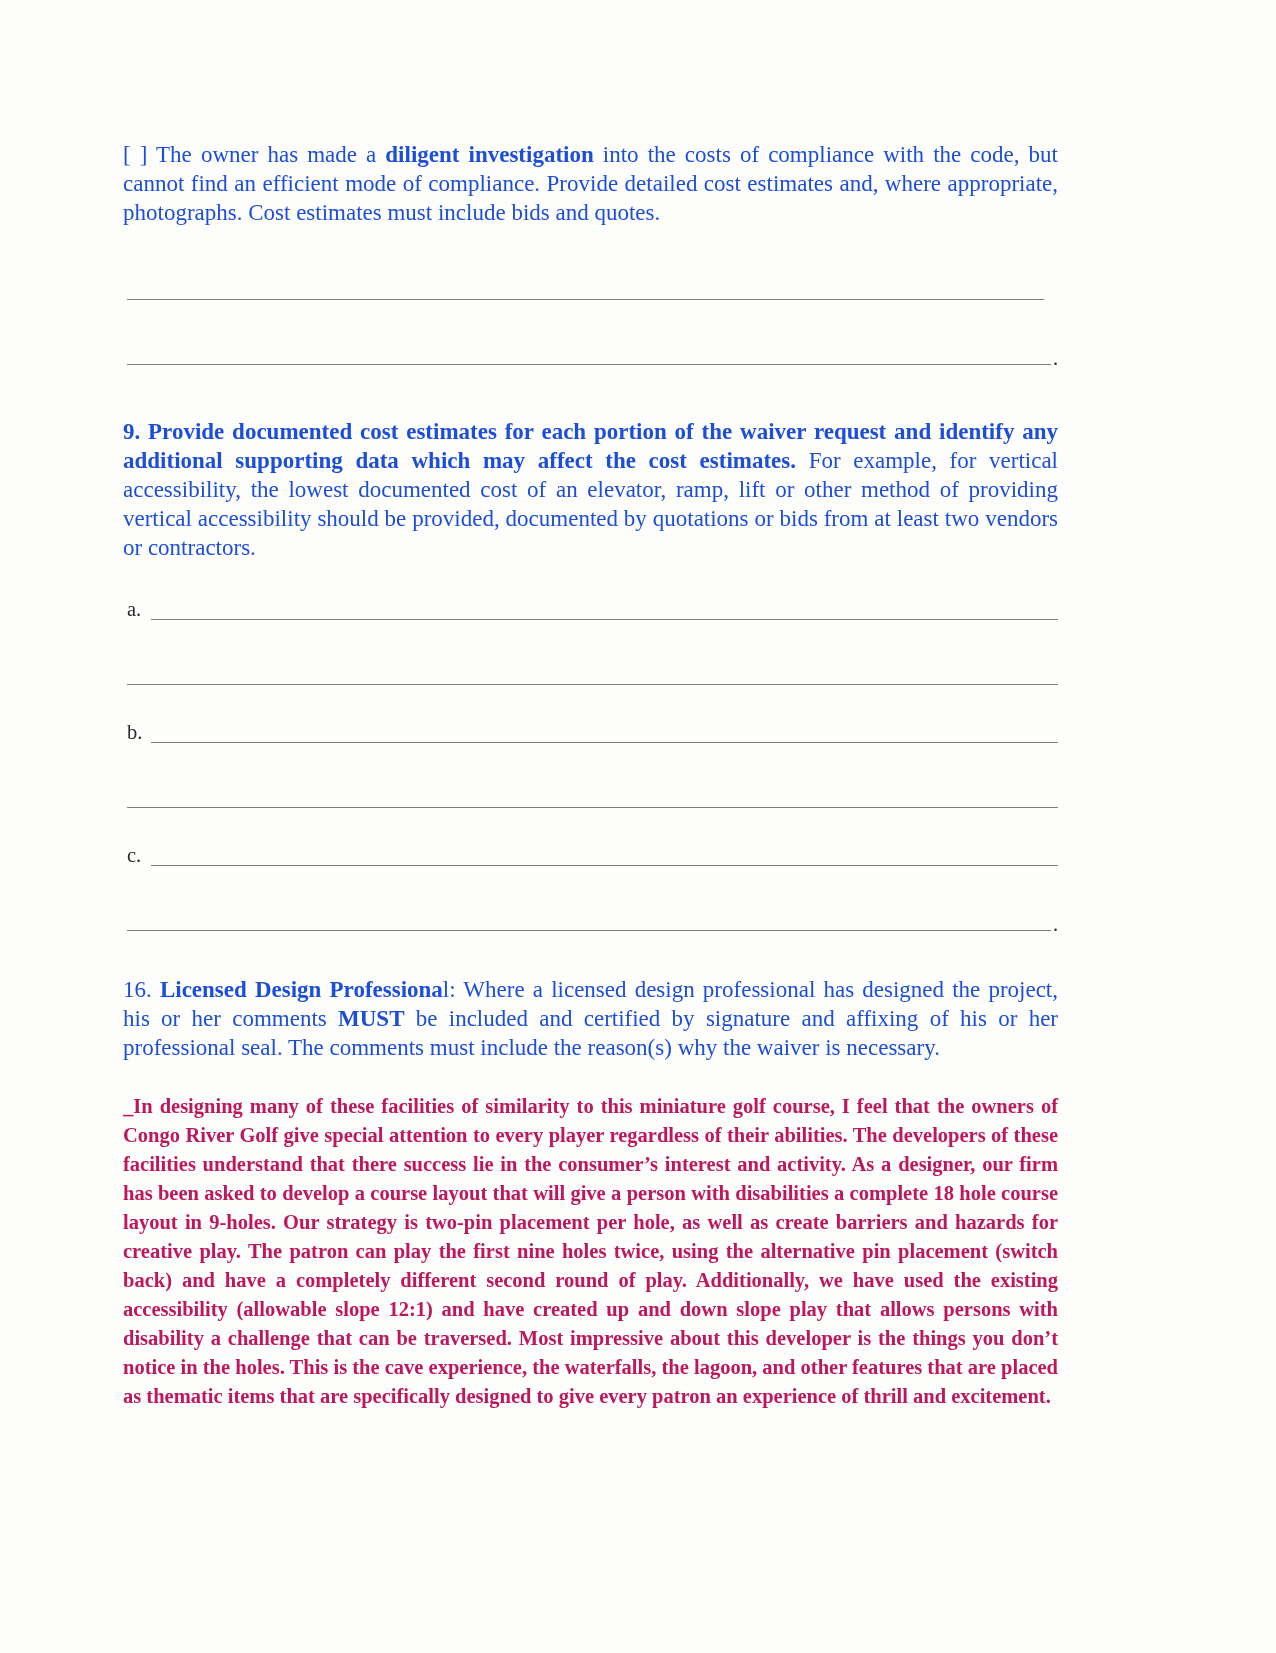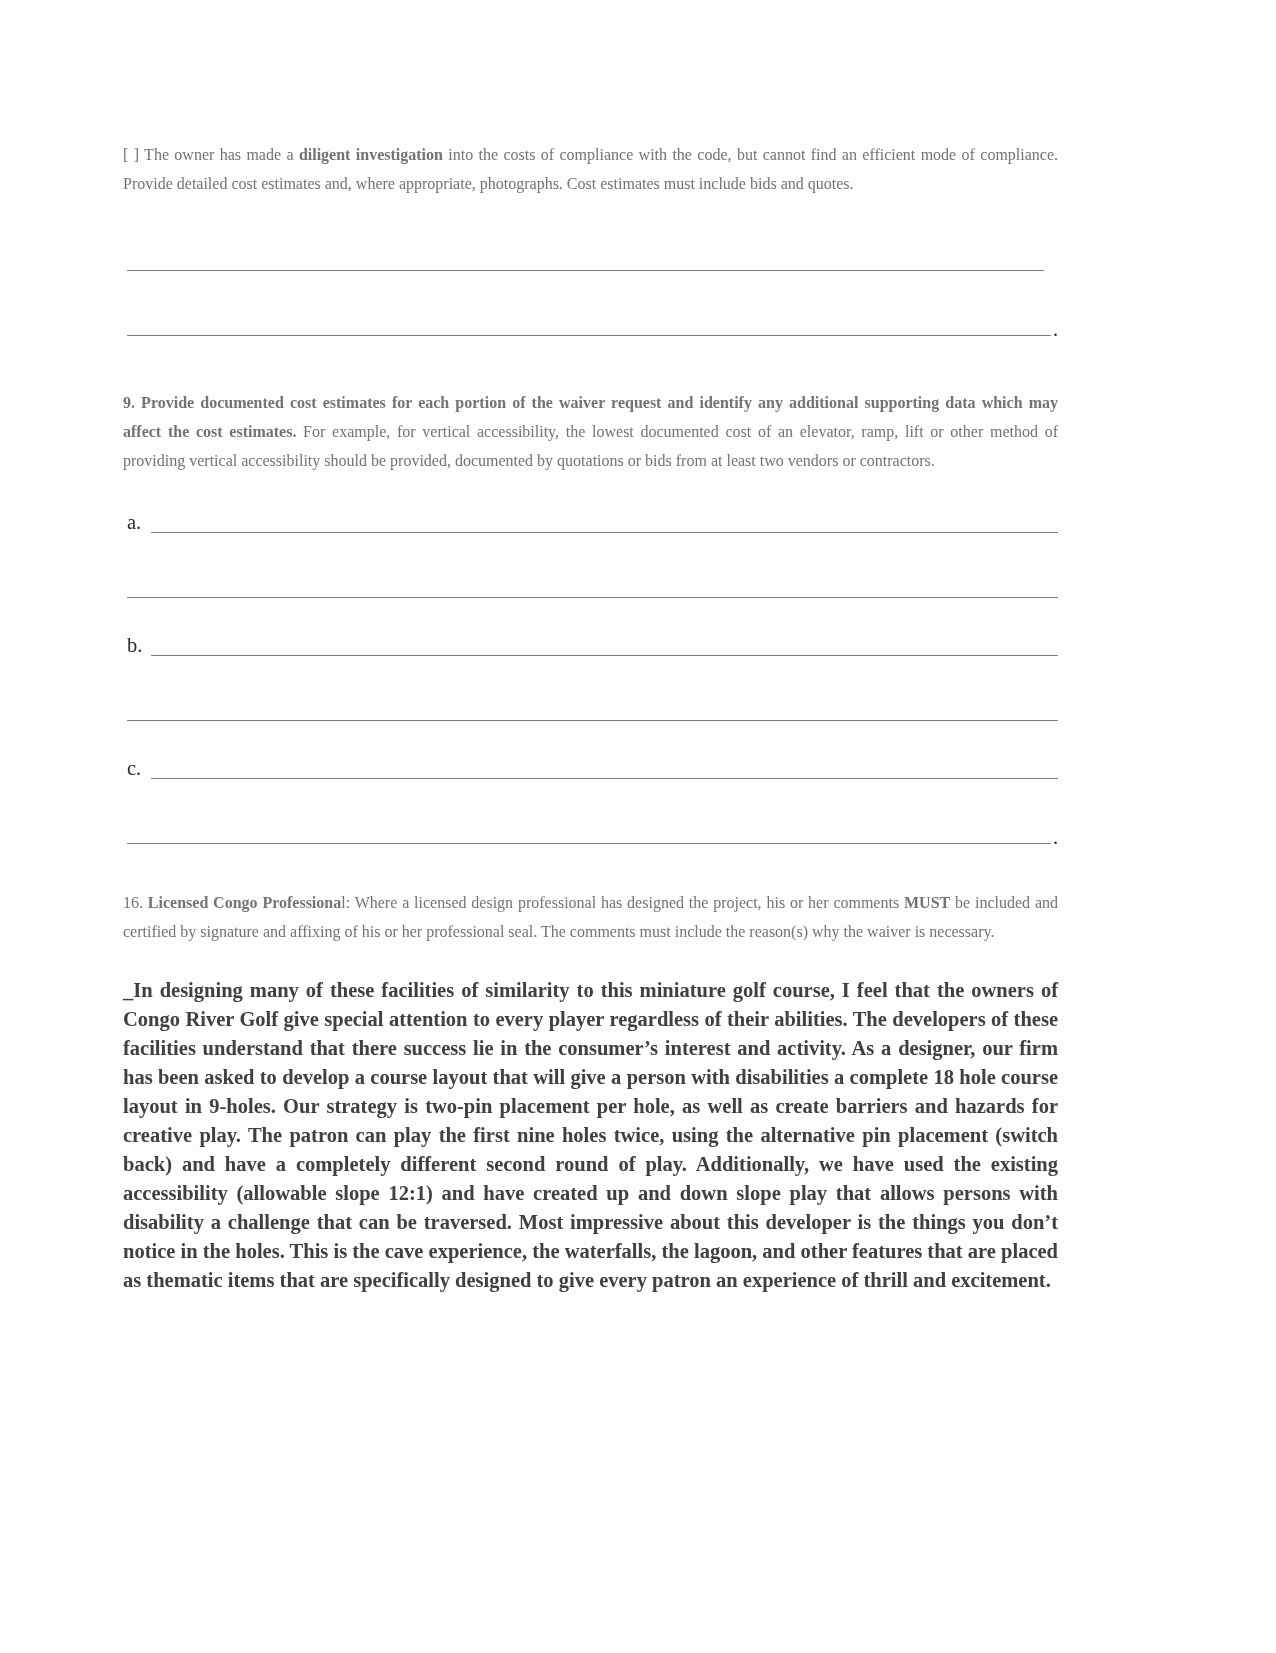--- a/index.html
+++ b/index.html
@@ -23,25 +23,25 @@
     background: #fdfdfc;
   }
   .content {
     position: absolute;
     left: 123px;
     top: 140px;
     width: 935px;
   }
   p.body-text {
     margin: 0;
-    font-size: 16px;
+    font-size: 23px;
     line-height: 29px;
     text-align: justify;
     text-justify: inter-word;
-    color: #737373;
+    color: #1d4ed8;
   }
   .checkbox-para {
     margin-bottom: 0;
   }
   b, .b {
     font-weight: bold;
   }
   .blank-row {
     display: flex;
     align-items: flex-end;
@@ -67,21 +67,21 @@
   .spacer-30 { height: 30px; }
   .spacer-36 { height: 36px; }
   .spacer-44 { height: 44px; }
   .spacer-52 { height: 52px; }
   .statement {
     margin: 0;
     font-size: 20.5px;
     line-height: 29px;
     font-weight: bold;
     text-align: justify;
-    color: #404040;
+    color: #be185d;
   }
   .q9 {
     margin: 0;
   }
   .indent-block {
     margin-left: 4px;
   }
 </style>
 </head>
 <body>
@@ -145,21 +145,21 @@
       <div class="spacer-44"></div>
       <div class="blank-row">
         <div class="blank-fill"></div>
         <span class="period-end">.</span>
       </div>
     </div>
 
     <div class="spacer-44"></div>
 
     <p class="body-text">
-      <span>16.</span><b> Licensed Congo Professiona</b><span>l</span><span>: Where a licensed design professional has designed the project, his or her comments </span><b>MUST</b><span> be included and certified by signature and affixing of his or her professional seal. The comments must include the reason(s) why the waiver is necessary.</span>
+      <span>16.</span><b> Licensed Design Professiona</b><span>l</span><span>: Where a licensed design professional has designed the project, his or her comments </span><b>MUST</b><span> be included and certified by signature and affixing of his or her professional seal. The comments must include the reason(s) why the waiver is necessary.</span>
     </p>
 
     <div class="spacer-30"></div>
 
     <p class="statement">_In designing many of these facilities of similarity to this miniature golf course, I feel that the owners of Congo River Golf give special attention to every player regardless of their abilities.   The developers of these facilities understand that there success lie in the consumer’s interest and activity.  As a designer, our firm has been asked to develop a course layout that will give a person with disabilities a complete 18 hole course layout in 9-holes.  Our strategy is two-pin placement per hole, as well as create barriers and hazards for creative play.   The patron can play the first nine holes twice, using the alternative pin placement (switch back) and have a completely different second round of play.  Additionally, we have used the existing accessibility (allowable slope 12:1) and have created up and down slope play that allows persons with disability a challenge that can be traversed.  Most impressive about this developer is the things you don’t notice in the holes.  This is the cave experience, the waterfalls, the lagoon, and other features that are placed as thematic items that are specifically designed to give every patron an experience of thrill and excitement.</p>
 
   </div>
 </div>
 
 </body></html>

